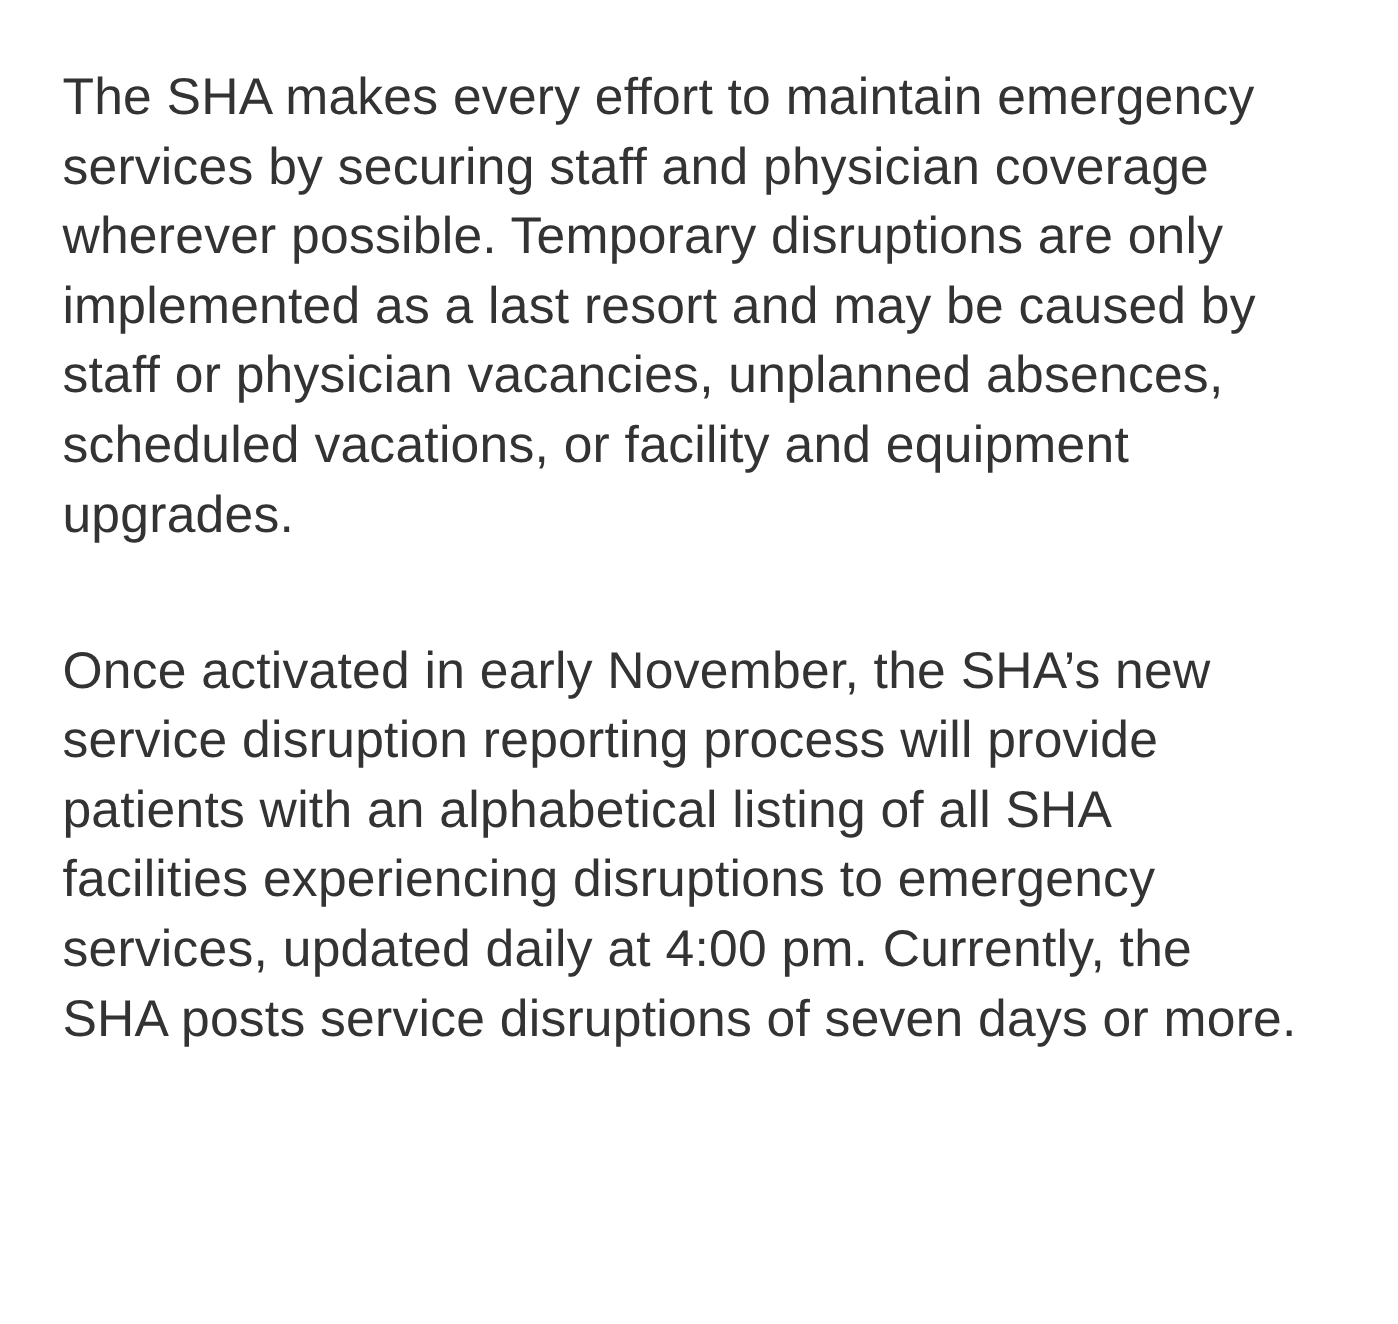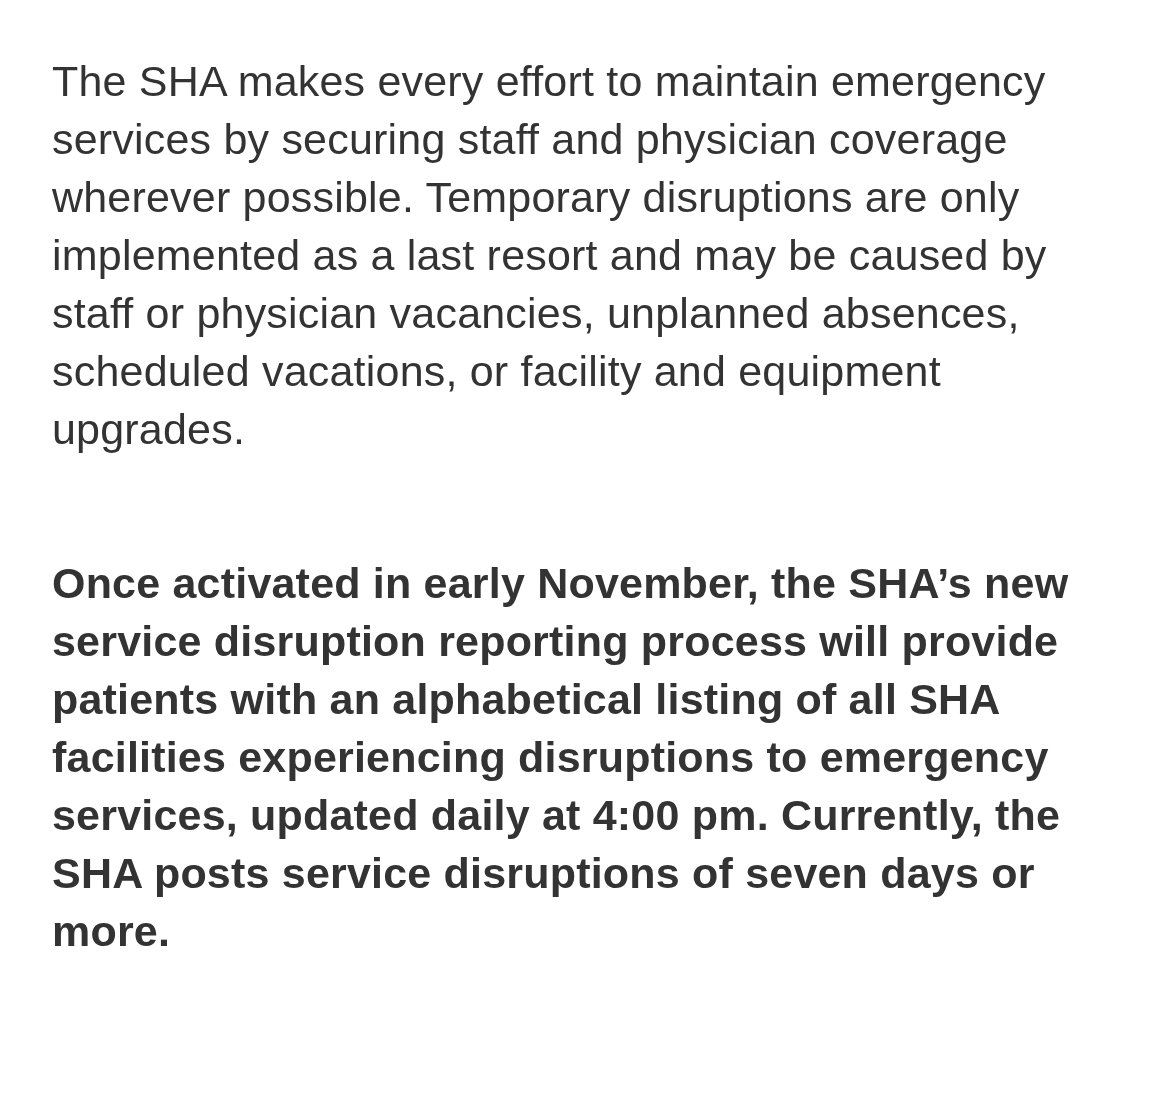--- a/index.html
+++ b/index.html
@@ -21,22 +21,21 @@
   .paragraph {
     font-family: "Liberation Sans", "DejaVu Sans", sans-serif;
     font-size: 43px;
     line-height: 58px;
     font-weight: 400;
     color: #333333;
     letter-spacing: 0.2px;
     white-space: pre-line; 
   }
   .paragraph + .paragraph {
-    margin-top: 96px;
-    font-weight: bold;
+    margin-top: 72px;
   }
 </style>
 </head>
 <body>
 
 <div class="page">
   <div class="paragraph">The SHA makes every effort to maintain emergency
 services by securing staff and physician coverage
 wherever possible. Temporary disruptions are only
 implemented as a last resort and may be caused by

